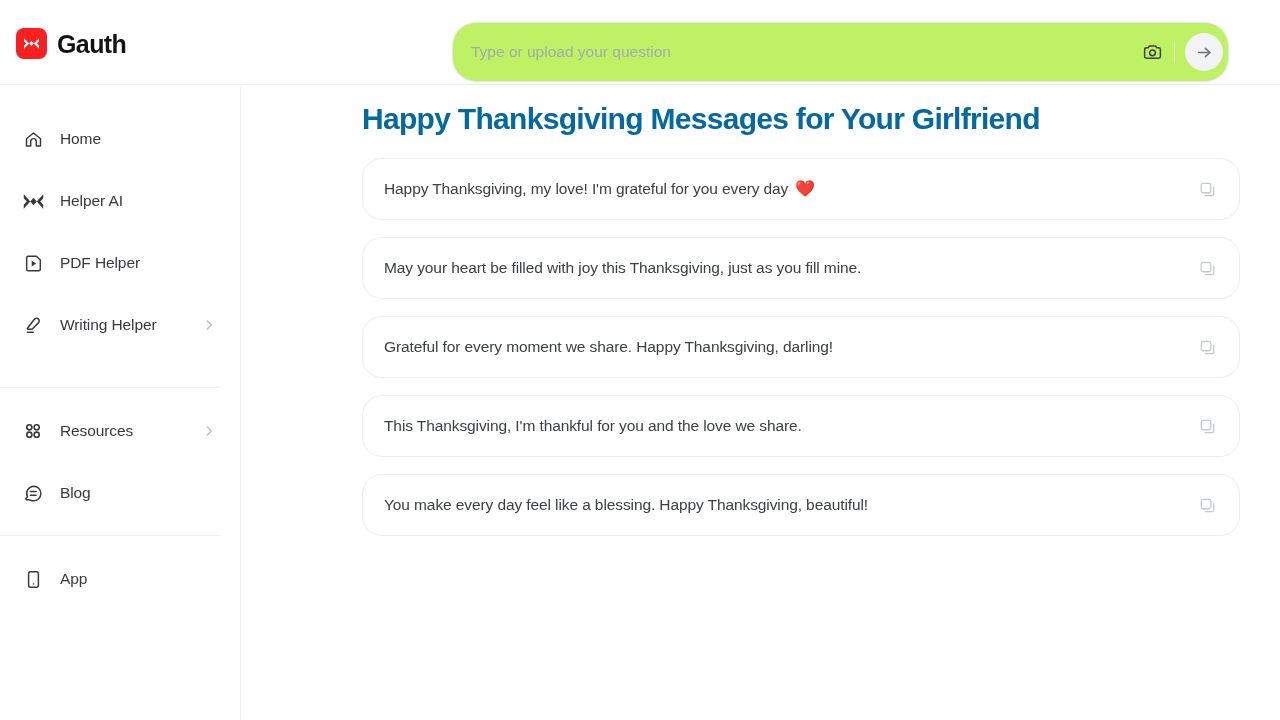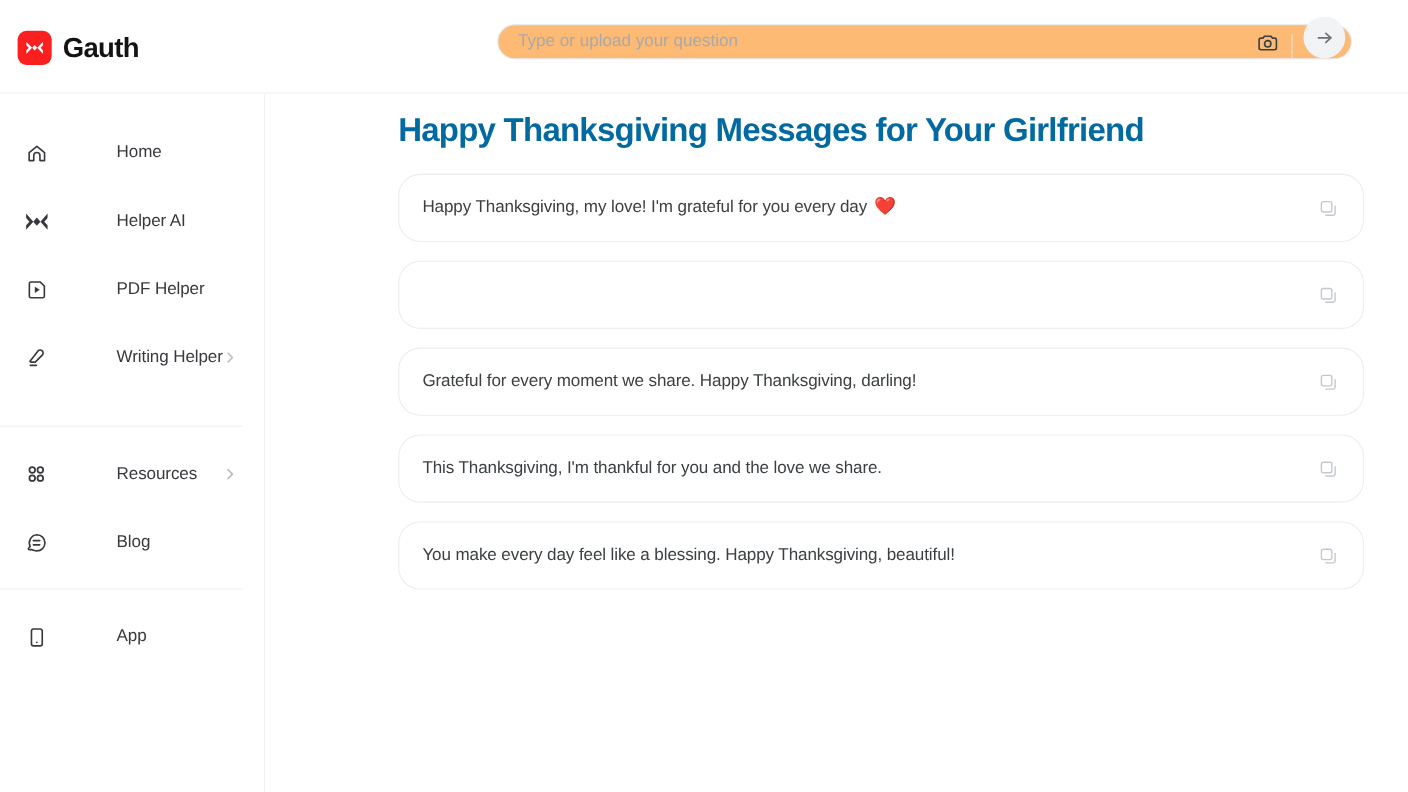--- a/index.html
+++ b/index.html
@@ -27,24 +27,24 @@
     display: flex; align-items: center; justify-content: center;
   }
   .logo-glyph { display: block; }
   .brand-name {
     font-size: 25px; font-weight: 700; color: #131313;
     letter-spacing: -0.6px;
   }
 
   .searchbar {
     position: absolute; left: 452px; top: 22px;
-    width: 777px; height: 32px;
+    width: 777px; height: 60px;
     border: 1px solid #e8eaed; border-radius: 24px;
-    background: #fdba74;
-    display: flex; align-items: flex-end;
+    background: #bef264;
+    display: flex; align-items: center;
   }
   .search-input {
     flex: 1; border: none; outline: none; background: transparent;
     font-family: "Liberation Sans", sans-serif;
     font-size: 15.5px; color: #3c4043;
     padding: 0 0 0 18px; height: 100%;
   }
   .search-input::placeholder { color: #a5a9b0; }
   .camera-btn {
     width: 28px; height: 28px; margin-right: 8px;
@@ -63,21 +63,21 @@
   .sidebar {
     position: absolute; top: 86px; left: 0;
     width: 241px; height: 634px;
     border-right: 1px solid #eff0f2;
     background: #fff;
   }
   .nav-item {
     position: relative;
     height: 42px; margin: 0 10px;
     display: flex; align-items: center;
-    cursor: pointer; border-radius: 8px; gap: 46px;
+    cursor: pointer; border-radius: 8px;
   }
   .nav-icon {
     width: 26px; margin-left: 10px; margin-right: 14px;
     display: flex; align-items: center; justify-content: center;
     flex-shrink: 0;
   }
   .nav-label {
     font-size: 15.5px; color: #38393d; letter-spacing: -0.1px;
   }
   .nav-chevron {
@@ -294,20 +294,23 @@
         <svg width="17" height="17" viewBox="0 0 24 24" fill="none" stroke="#c3c8d0" stroke-width="1.8" stroke-linejoin="round" aria-hidden="true">
           <rect x="3.2" y="3.2" width="13.4" height="13.4" rx="2.6"></rect>
           <path d="M8.2 20.8h10a2.6 2.6 0 0 0 2.6-2.6v-10"></path>
         </svg>
       </span>
     </div>
 
 
 
     <div class="card">
+      <div class="card-text">
+        <span>May your heart be filled with joy this Thanksgiving, just as you fill mine.</span>
+      </div>
       <span class="copy-btn">
         <svg width="17" height="17" viewBox="0 0 24 24" fill="none" stroke="#c3c8d0" stroke-width="1.8" stroke-linejoin="round" aria-hidden="true">
           <rect x="3.2" y="3.2" width="13.4" height="13.4" rx="2.6"></rect>
           <path d="M8.2 20.8h10a2.6 2.6 0 0 0 2.6-2.6v-10"></path>
         </svg>
       </span>
     </div>
 
     <div class="card">
       <div class="card-text">

